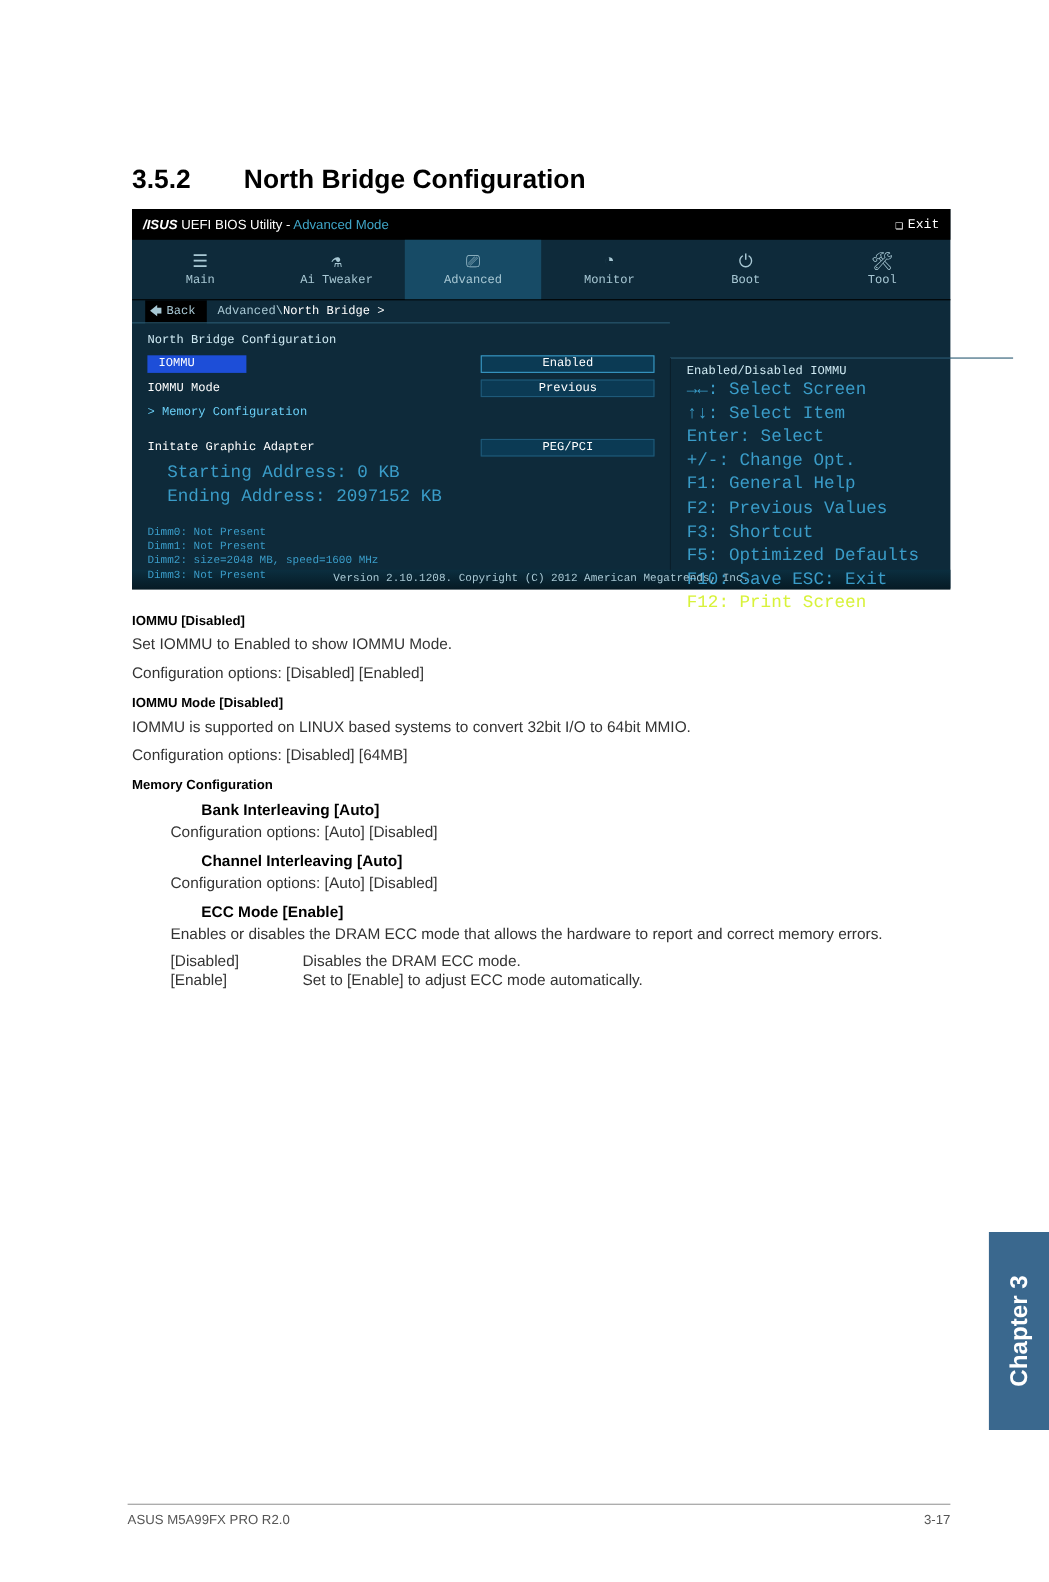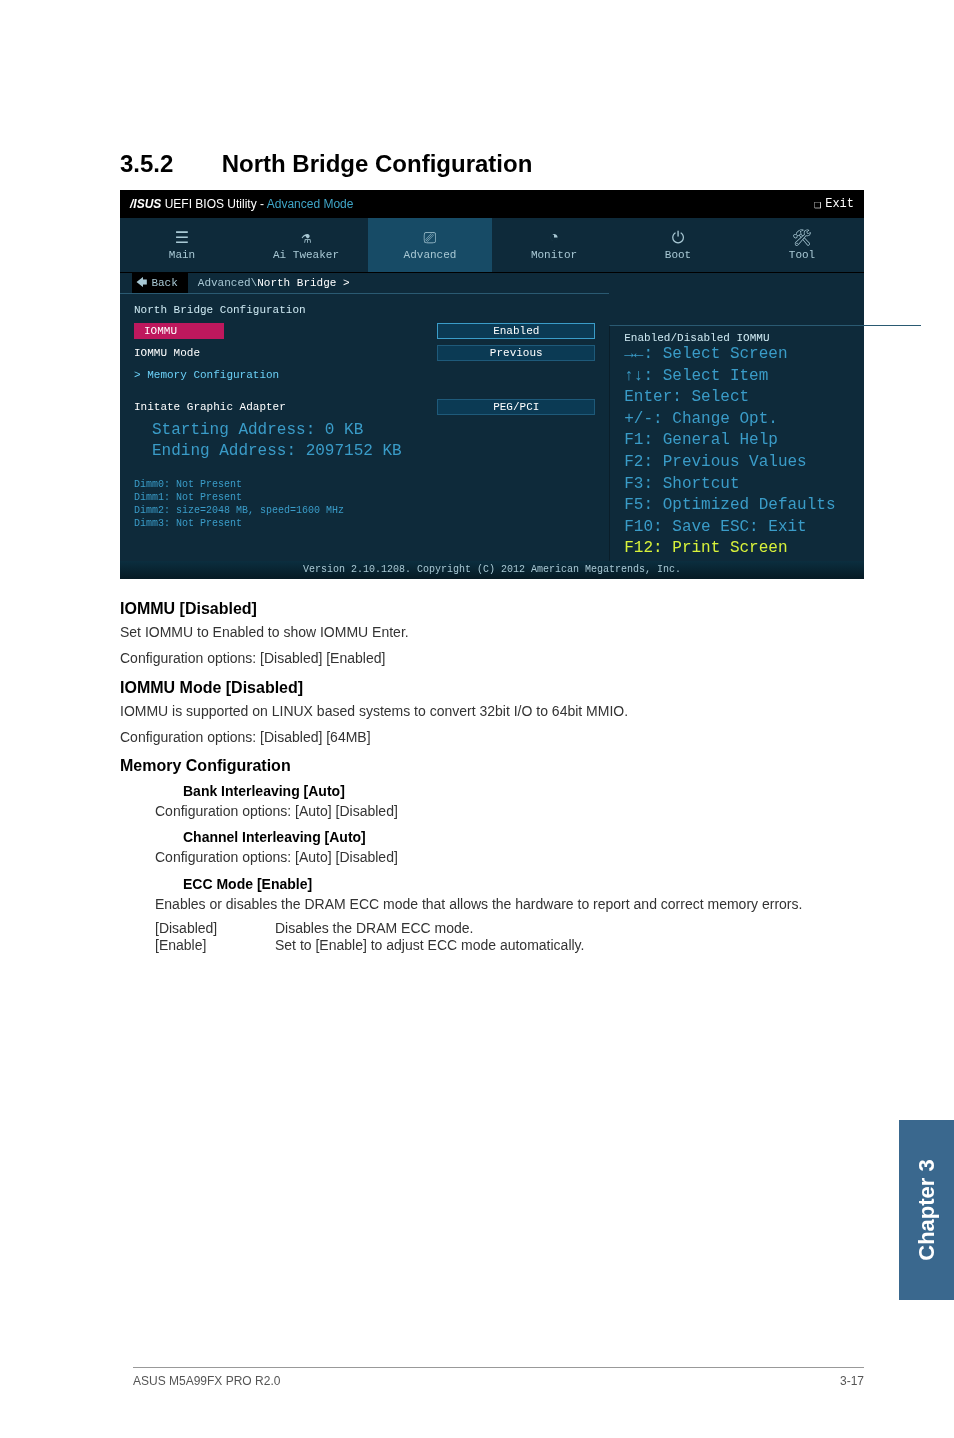--- a/index.html
+++ b/index.html
@@ -21,21 +21,21 @@
   .section-title {
     font-size: 24px;
     font-weight: bold;
     color: #000;
     margin-bottom: 12px;
   }
   .section-num { display: inline-block; width: 95px; }
   .bios {
     background: #0e2a3a;
     width: 100%;
-    height: 388px;
+    height: 345px;
     border-radius: 0;
     box-sizing: border-box;
     font-family: "Courier New", monospace;
     font-size: 11px;
     color: #a8c8d4;
     position: relative;
     margin-bottom: 22px;
   }
   .bios-titlebar {
     height: 28px;
@@ -129,21 +129,21 @@
     border: 1px solid #1e5a7a;
     text-align: center;
     padding: 1px 18px;
     color: #fff;
   }
   .bios-header-row {
     color: #cfeaf3;
     padding: 4px 0;
   }
   .pill {
-    background: #be185d;
+    background: #1d4ed8;
     color: #fff;
     padding: 2px 10px;
     width: 70px;
     display:inline-block;
   }
   .sub-link { color: #6bd0f7; }
   .sub-link::before { content: "> "; }
   .info-block { color: #3a9cc8; font-size: 16px; margin-left: 18px; margin-top:2px; line-height:1.3;}
   .dimm-info { color: #3a9cc8; font-size: 10px; margin-top: 16px; line-height:1.3;}
   .help-keys { color: #3a9cc8; font-size: 16px; line-height: 1.35; margin-bottom: 10px; }
@@ -151,21 +151,21 @@
   .bios-footer {
     height: 18px;
     background: linear-gradient(#0b2e3f, #061a24);
     text-align: center;
     font-size: 10px;
     color: #a8c8d4;
     line-height: 18px;
   }
 
   
-  .h2 { font-size: 16px; font-weight: bold; color:#000; margin-top: 10px; margin-bottom: 4px; }
+  .h2 { font-size: 12px; font-weight: bold; color:#000; margin-top: 10px; margin-bottom: 4px; }
   .p { font-size: 14px; color: #333; line-height: 1.45; margin: 2px 0 6px 0; }
   .sub-section { margin-left: 35px; margin-top: 6px; }
   .sub-h { font-size: 14px; font-weight: bold; color:#000; margin-top: 8px; margin-bottom: 2px; margin-left: 28px;}
   .opt-row { display:flex; font-size:14px; color:#333; margin:1px 0;}
   .opt-row .k { width: 120px; }
   .chapter-tab {
     position: absolute;
     right: 0;
     top: 1120px;
     width: 55px;
@@ -178,21 +178,21 @@
   }
   .chapter-tab span {
     transform: rotate(-90deg);
     white-space: nowrap;
     font-size: 22px;
     font-weight: bold;
   }
   .footer-line {
     position: absolute;
     bottom: 50px;
-    left: 133px;
+    left: 116px;
     right: 90px;
     border-top: 1px solid #999;
     display: flex;
     justify-content: space-between;
     font-size: 12px;
     color: #555;
     padding-top: 6px;
   }
 </style>
 </head>
@@ -305,21 +305,21 @@
           <div>F10: Save  ESC: Exit</div>
           <div class="f12">F12: Print Screen</div>
         </div>
       </div>
     </div>
 
     <div class="bios-footer">Version 2.10.1208. Copyright (C) 2012 American Megatrends, Inc.</div>
   </div>
 
   <div class="h2">IOMMU [Disabled]</div>
-  <div class="p">Set IOMMU to Enabled to show IOMMU Enter.</div>
+  <div class="p">Set IOMMU to Enabled to show IOMMU Mode.</div>
   <div class="p">Configuration options: [Disabled] [Enabled]</div>
 
   <div class="h2">IOMMU Mode [Disabled]</div>
   <div class="p">IOMMU is supported on LINUX based systems to convert 32bit I/O to 64bit MMIO.</div>
   <div class="p">Configuration options: [Disabled] [64MB]</div>
 
   <div class="h2">Memory Configuration</div>
   <div class="sub-section">
     <div class="sub-h">Bank Interleaving [Auto]</div>
     <div class="p">Configuration options: [Auto] [Disabled]</div>

